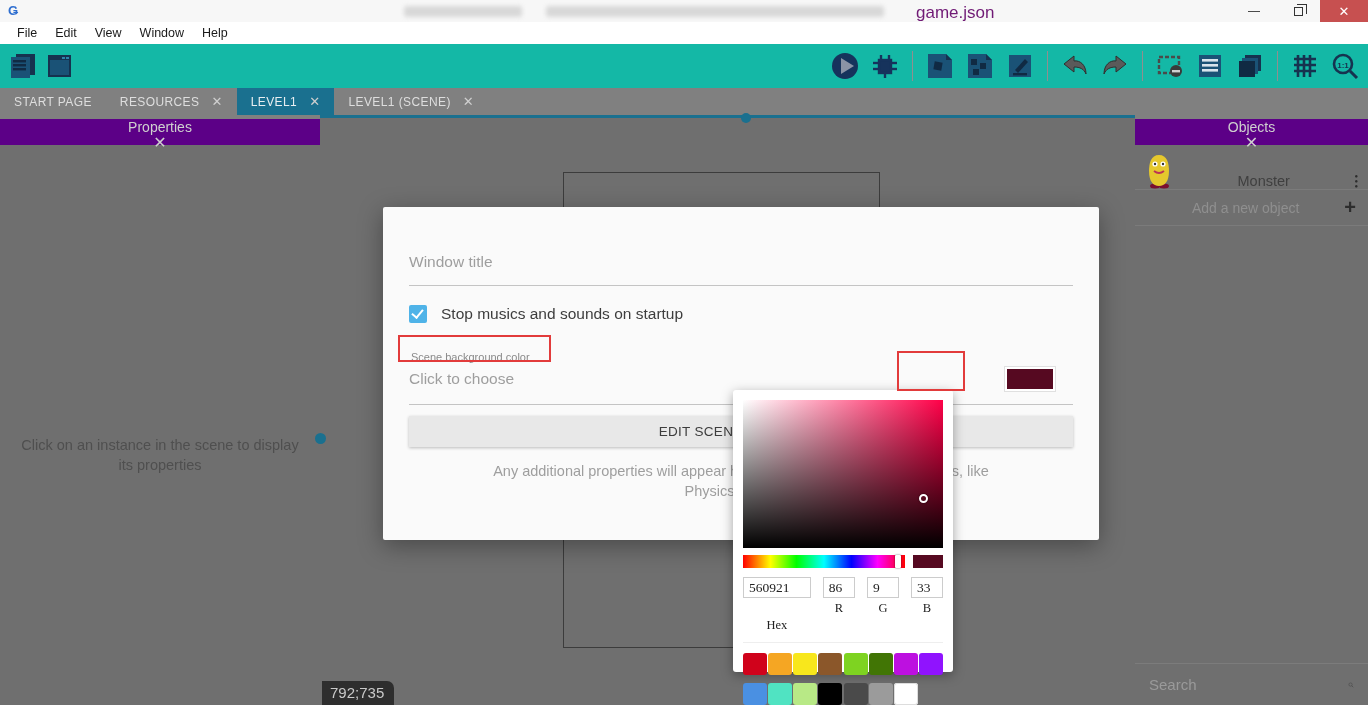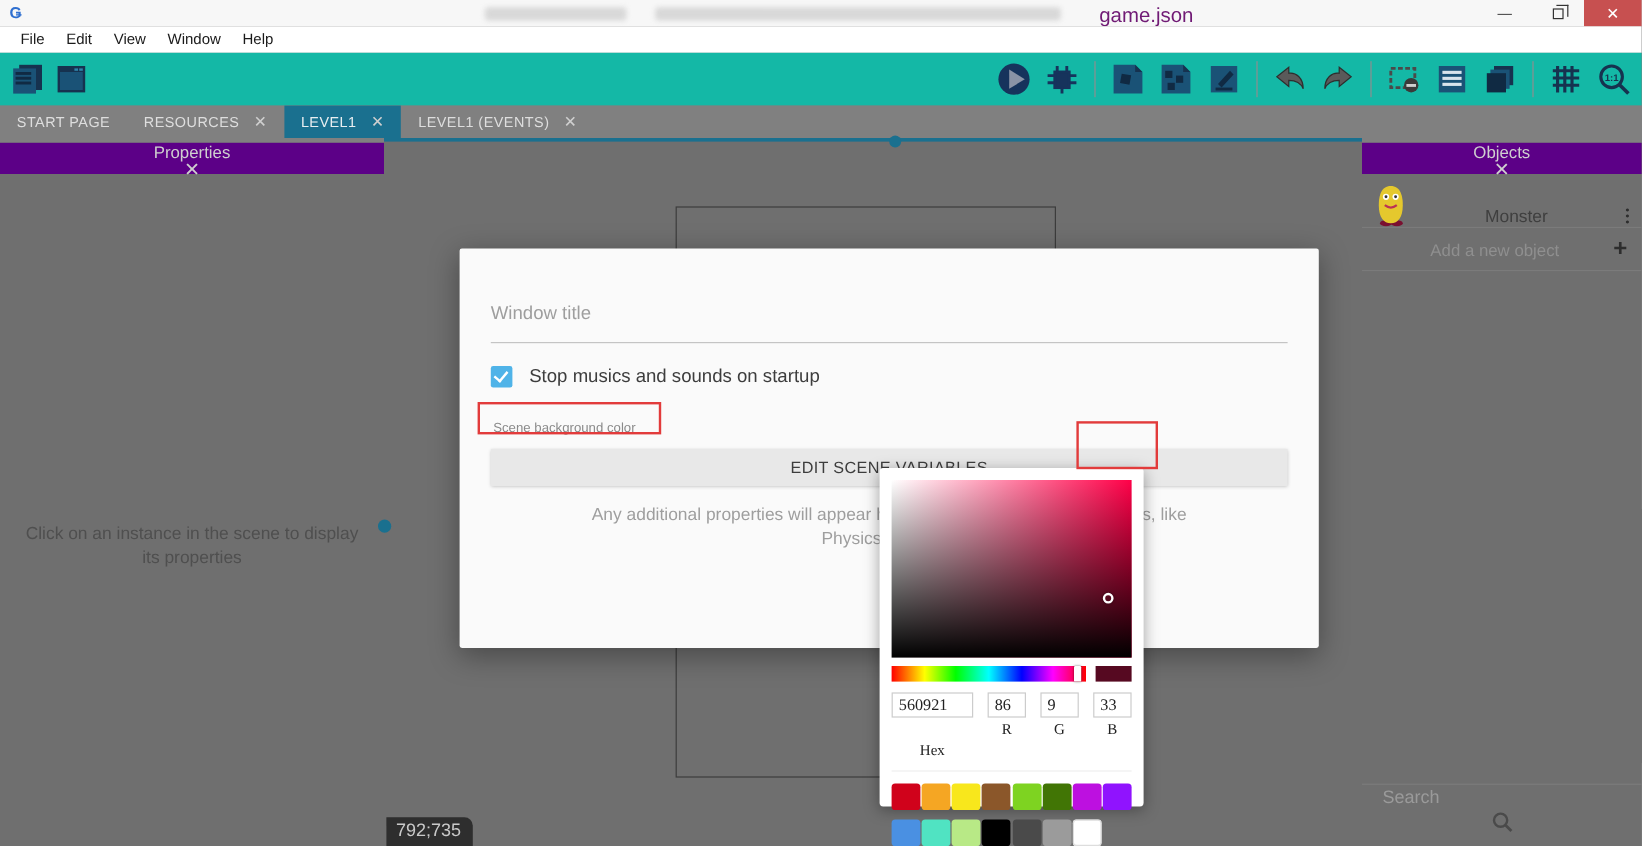--- a/index.html
+++ b/index.html
@@ -50,21 +50,21 @@
   .scene-rect { position:absolute; left:243px; top:57px; width:317px; height:476px; border:1px solid #3c3c3c; }
   .coord-badge { position:absolute; left:2px; bottom:0; background:rgba(28,28,28,.78); color:#c9c9c9; font-size:15px; padding:3px 10px 4px 8px; border-top-right-radius:7px; }
 
   .right-panel { position:absolute; left:1135px; top:119px; width:233px; height:586px; background:#6f6f6f; }
   .obj-row { height:45px; display:flex; align-items:flex-end; border-bottom:1px solid #7b7b7b; padding:0 10px; }
   .obj-name { flex:1; text-align:center; color:#3f3f3f; font-size:14.5px; }
   .obj-dots { color:#2d2d2d; font-size:15px; letter-spacing:0; line-height:5px; text-align:center; }
   .add-row { height:36px; display:flex; align-items:center; border-bottom:1px solid #7b7b7b; padding:0 12px; }
   .add-label { flex:1; text-align:center; color:#8f8f8f; font-size:14px; }
   .add-plus { color:#2d2d2d; font-size:20px; font-weight:bold; }
-  .search-row { position:absolute; left:0; bottom:10px; width:100%; height:42px; border-top:1px solid #7c7c7c; display:flex; align-items:center; padding:0 14px;flex-direction:column; }
+  .search-row { position:absolute; left:0; bottom:0; width:100%; height:42px; border-top:1px solid #7c7c7c; display:flex; align-items:center; padding:0 14px; }
   .search-input { flex:1; background:transparent; border:none; outline:none; font-size:15px; color:#dedede; }
   .search-input::placeholder { color:#9a9a9a; }
 
   
   .dialog { position:absolute; left:383px; top:207px; width:716px; height:333px; background:#fafafa; border-radius:2px; box-shadow:0 6px 24px rgba(0,0,0,.35); z-index:20; padding:0 26px; }
   .dlg-field-label { color:#9e9e9e; font-size:15.5px; }
   .dlg-title-field { margin-top:46px; border-bottom:1px solid #c4c4c4; padding-bottom:14px; }
   .dlg-check-row { margin-top:19px; display:flex; align-items:center; gap:14px; }
   .checkbox { width:18px; height:18px; background:#4fb3e8; border-radius:2px; position:relative; }
   .checkbox:after { content:""; position:absolute; left:5px; top:2px; width:5px; height:9px; border:solid #fff; border-width:0 2px 2px 0; transform:rotate(40deg); }
@@ -243,21 +243,21 @@
     </div>
   <div class="tab">
       <span>RESOURCES</span>
       <span class="tab-x">✕</span>
     </div>
   <div class="tab active">
       <span>LEVEL1</span>
       <span class="tab-x">✕</span>
     </div>
   <div class="tab">
-      <span>LEVEL1 (EVENTS)</span>
+      <span>LEVEL1 (SCENE)</span>
       <span class="tab-x">✕</span>
     </div>
 </div>
 
 <div class="left-panel">
   <div class="panel-header">
     <span>Properties</span>
     <span class="spacer"></span>
     <span class="panel-x">✕</span>
   </div>
@@ -312,20 +312,24 @@
 
 <div class="dialog">
   <div class="dlg-title-field">
     <div class="dlg-field-label">Window title</div>
   </div>
   <div class="dlg-check-row">
     <span class="checkbox"></span>
     <span class="dlg-check-label">Stop musics and sounds on startup</span>
   </div>
   <div class="dlg-small-label">Scene background color</div>
+  <div class="dlg-color-row">
+    <span class="dlg-color-value">Click to choose</span>
+    <span class="color-swatch-btn"></span>
+  </div>
   <button class="dlg-button">EDIT SCENE VARIABLES</button>
   <div class="dlg-footer">
     <div>Any additional properties will appear here if you add behaviors to objects, like</div>
     <div>Physics behavior.</div>
   </div>
 </div>
 
 <div class="picker">
   <div class="sat-area">
     <div class="sat-cursor"></div>

